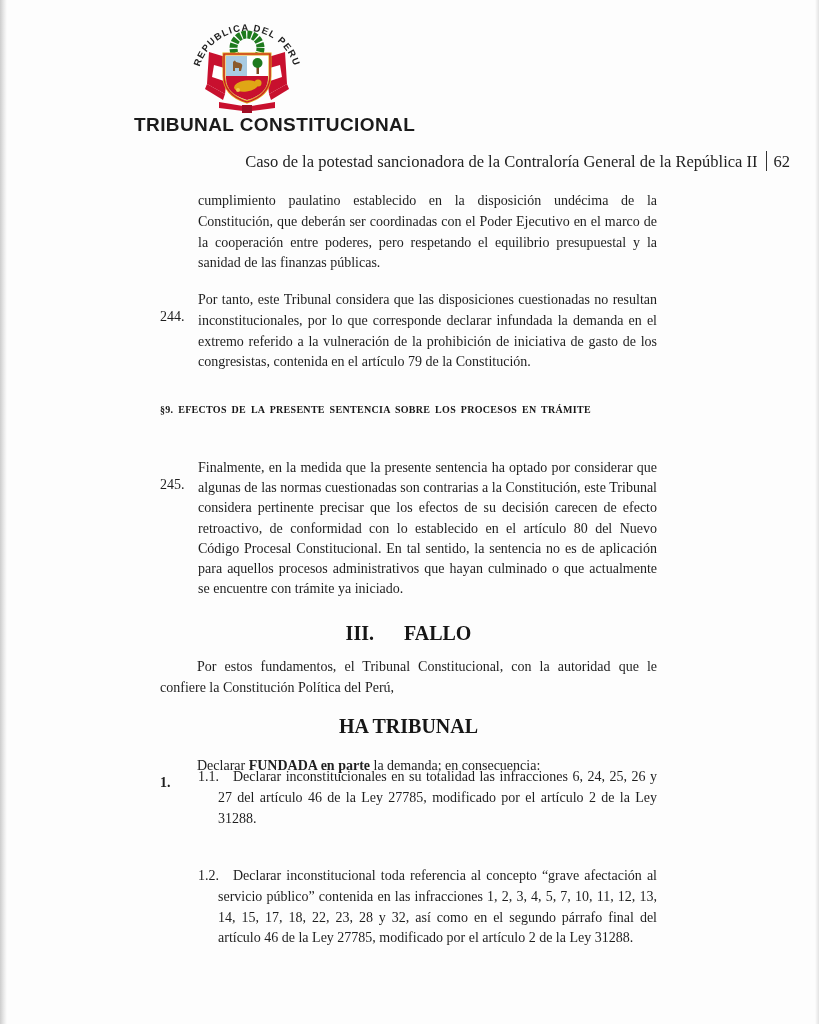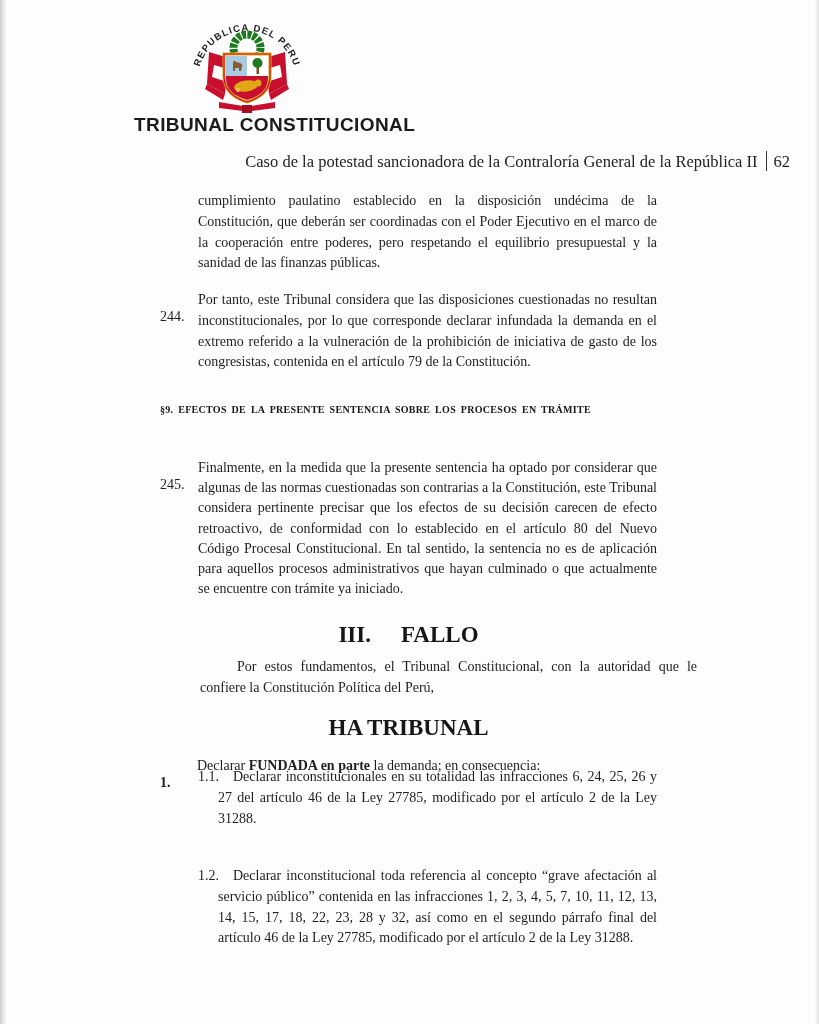--- a/index.html
+++ b/index.html
@@ -39,21 +39,21 @@
   }
   .hang{position:relative;margin-left:38px;width:459px;}
   .hang .num{
     position:absolute;left:-38px;top:0;width:38px;text-indent:0;text-align:left;margin-top:17px;
   }
   .section-heading{
     font-weight:bold;font-size:10px;line-height:21px;
     text-align:justify;letter-spacing:0.3px;word-spacing:2px;color:#161616;
   }
   .center-heading{
-    text-align:center;font-weight:bold;font-size:23px;color:#161616;
+    text-align:center;font-weight:bold;font-size:20px;color:#161616;
   }
   .roman-gap{margin-right:30px;}
   .indent-first{text-indent:37px;}
   .subitem{position:relative;margin-left:58px;width:439px;text-indent:15px;}
   .subitem .num{position:absolute;left:-20px;top:0;text-indent:0;}
   .bold{font-weight:bold;}
 </style>
 </head>
 <body>
 
@@ -134,21 +134,21 @@
       <span class="num">245.</span><span>Finalmente, en la medida que la presente sentencia ha optado por considerar que algunas de las normas cuestionadas son contrarias a la Constitución, este Tribunal considera pertinente precisar que los efectos de su decisión carecen de efecto retroactivo, de conformidad con lo establecido en el artículo 80 del Nuevo Código Procesal Constitucional. En tal sentido, la sentencia no es de aplicación para aquellos procesos administrativos que hayan culminado o que actualmente se encuentre con trámite ya iniciado.</span>
     </div>
   </div>
 
   <div class="col" style="top:622px;">
     <div class="center-heading">
       <span class="roman-gap">III.</span><span>FALLO</span>
     </div>
   </div>
 
-  <div class="col" style="top:657px;margin-left:40px;">
+  <div class="col" style="top:657px;">
     <div class="para indent-first">Por estos fundamentos, el Tribunal Constitucional, con la autoridad que le confiere la Constitución Política del Perú,</div>
   </div>
 
   <div class="col" style="top:715px;">
     <div class="center-heading">HA TRIBUNAL</div>
   </div>
 
   <div class="col" style="top:756px;">
     <div class="para hang" style="width:460px;margin-left:37px;">
       <span class="num bold" style="left:-37px;">1.</span><span>Declarar </span><span class="bold">FUNDADA en parte</span><span> la demanda; en consecuencia:</span>

